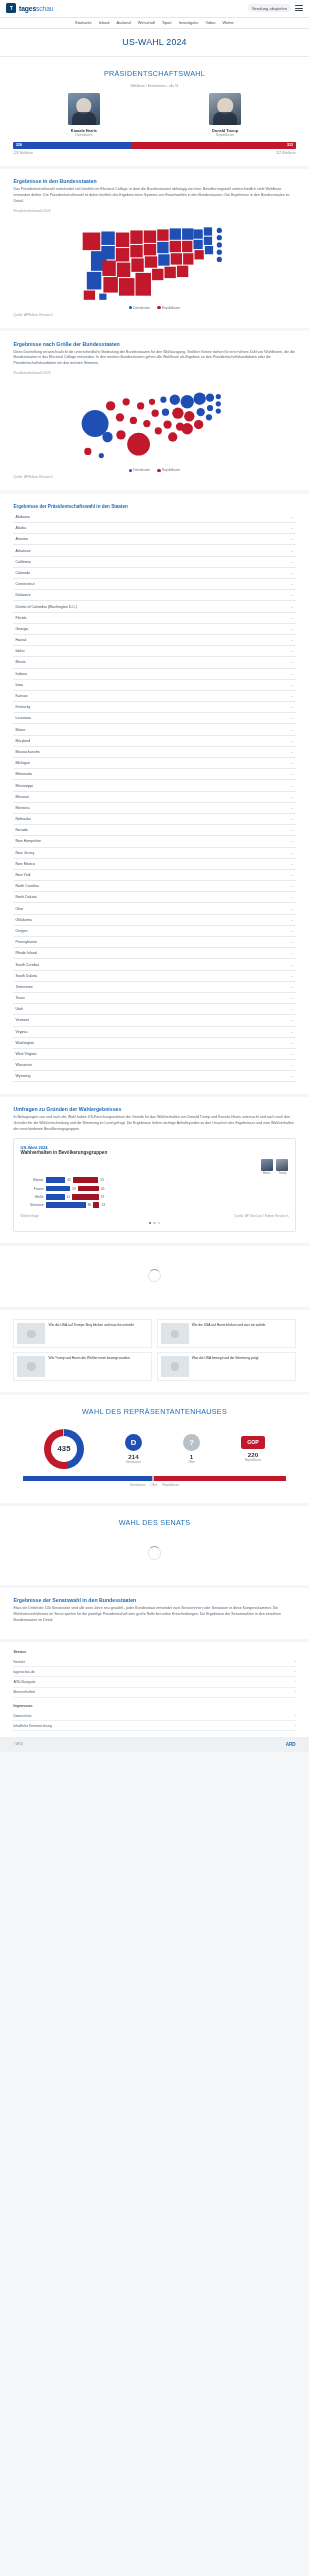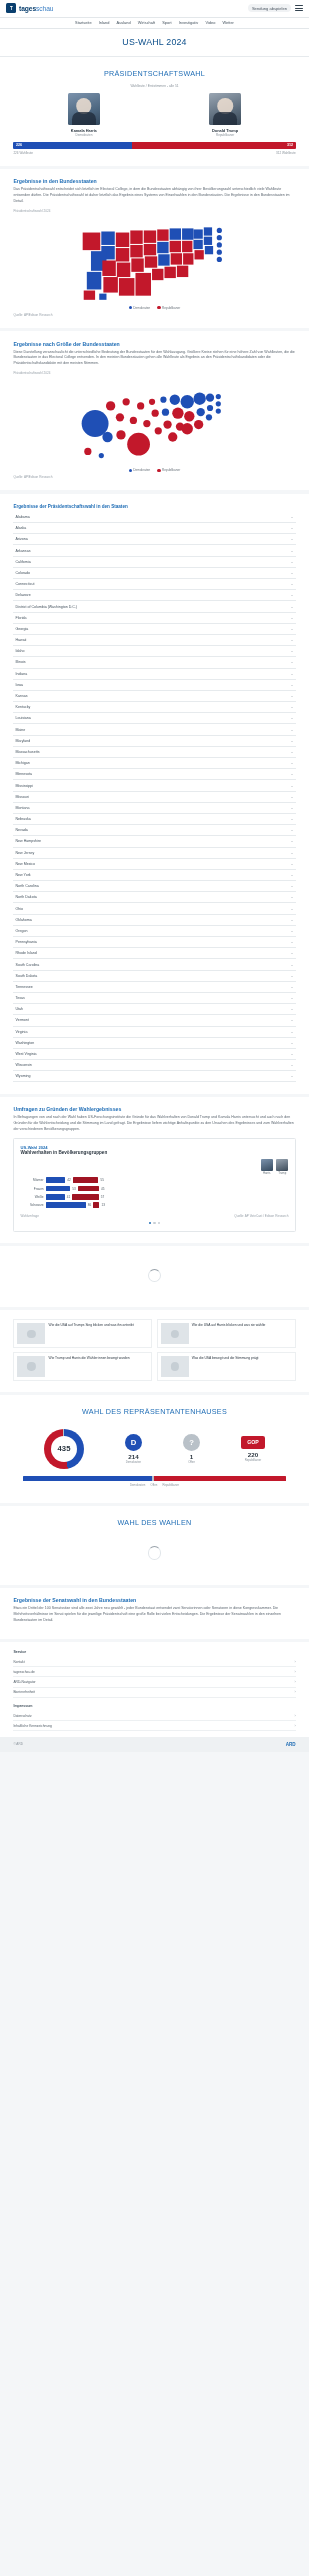--- a/index.html
+++ b/index.html
@@ -703,21 +703,21 @@
       <i style="width:50%;background:#c2182b"></i>
     </div>
     <div class="tiny-legend">
       <span>Demokraten</span>
       <span>Offen</span>
       <span>Republikaner</span>
     </div>
   </div>
 
   <div class="section">
-    <h2>WAHL DES WAHLEN</h2>
+    <h2>WAHL DES SENATS</h2>
     <div class="spinner-wrap">
       <div class="spinner"></div>
     </div>
   </div>
 
   <div class="section">
     <h3>Ergebnisse der Senatswahl in den Bundesstaaten</h3>
     <p class="para">Etwa ein Drittel der 100 Senatssitze sind alle zwei Jahre neu gewählt - jeder Bundesstaat entsendet zwei Senatorinnen oder Senatoren in diese Kongresskammer. Die Mehrheitsverhältnisse im Senat spielen für die jeweilige Präsidentschaft eine große Rolle bei vielen Entscheidungen. Die Ergebnisse der Senatswahlen in den einzelnen Bundesstaaten im Detail.</p>
   </div>
 

